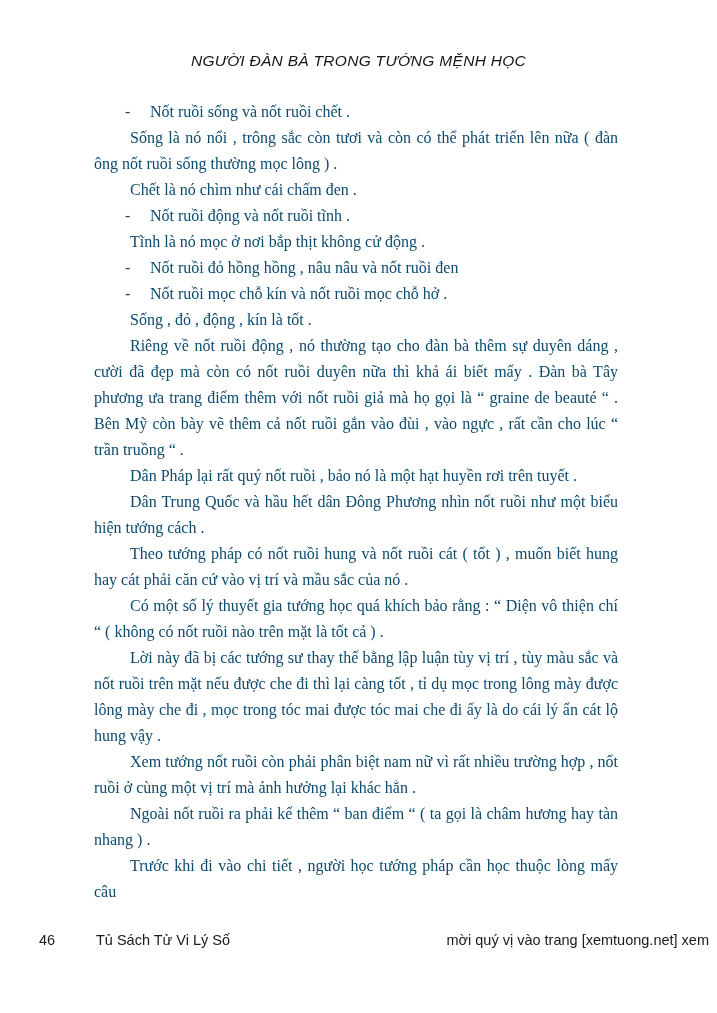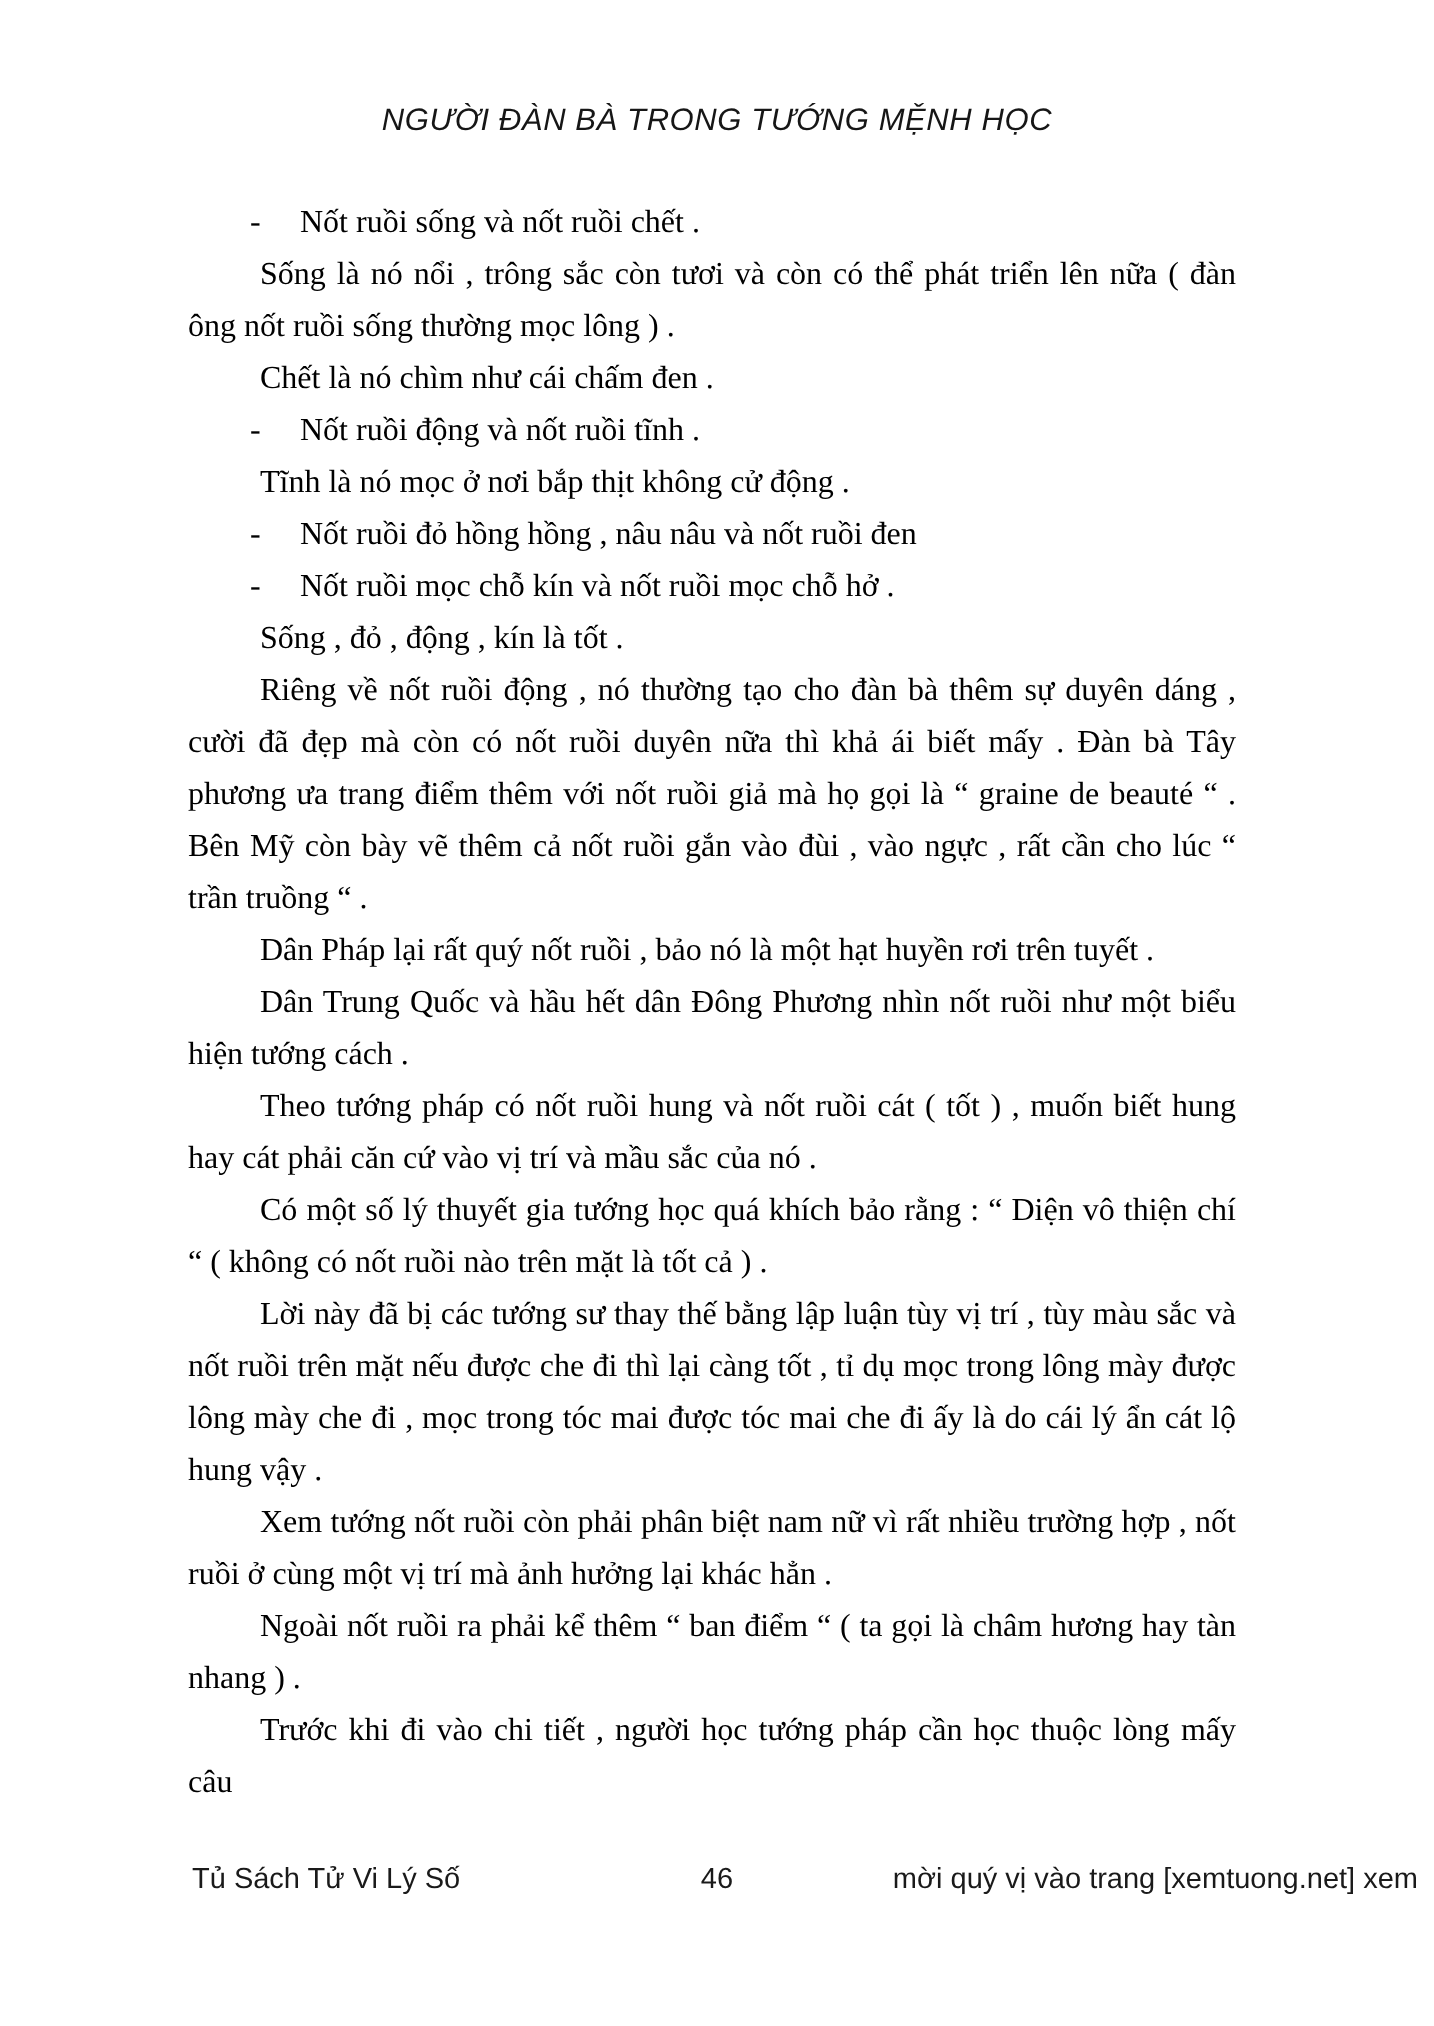--- a/index.html
+++ b/index.html
@@ -29,21 +29,21 @@
   }
   .content {
     position: absolute;
     left: 94px;
     top: 99px;
     width: 524px;
     font-family: "Liberation Serif", serif;
     font-size: 16px;
     line-height: 26px;
     text-align: justify;
-    color: #000000;
+    color: #0c4a6e;
   }
   .para {
     margin: 0;
     text-indent: 36px;
   }
   .para.bullet {
     text-indent: 31px;
     text-align: left;
   }
   .para.bullet .dash {
@@ -64,21 +64,22 @@
   .f-left {
     position: absolute;
     left: 96px;
     top: 0;
   }
   .f-center {
     position: absolute;
     left: 0;
     right: 0;
     top: 0;
-    text-align: center;
+    text-align: left;
+    padding-left: 39px;
   }
   .f-right {
     position: absolute;
     right: 8px;
     top: 0;
   }
 </style>
 </head>
 <body>
 

